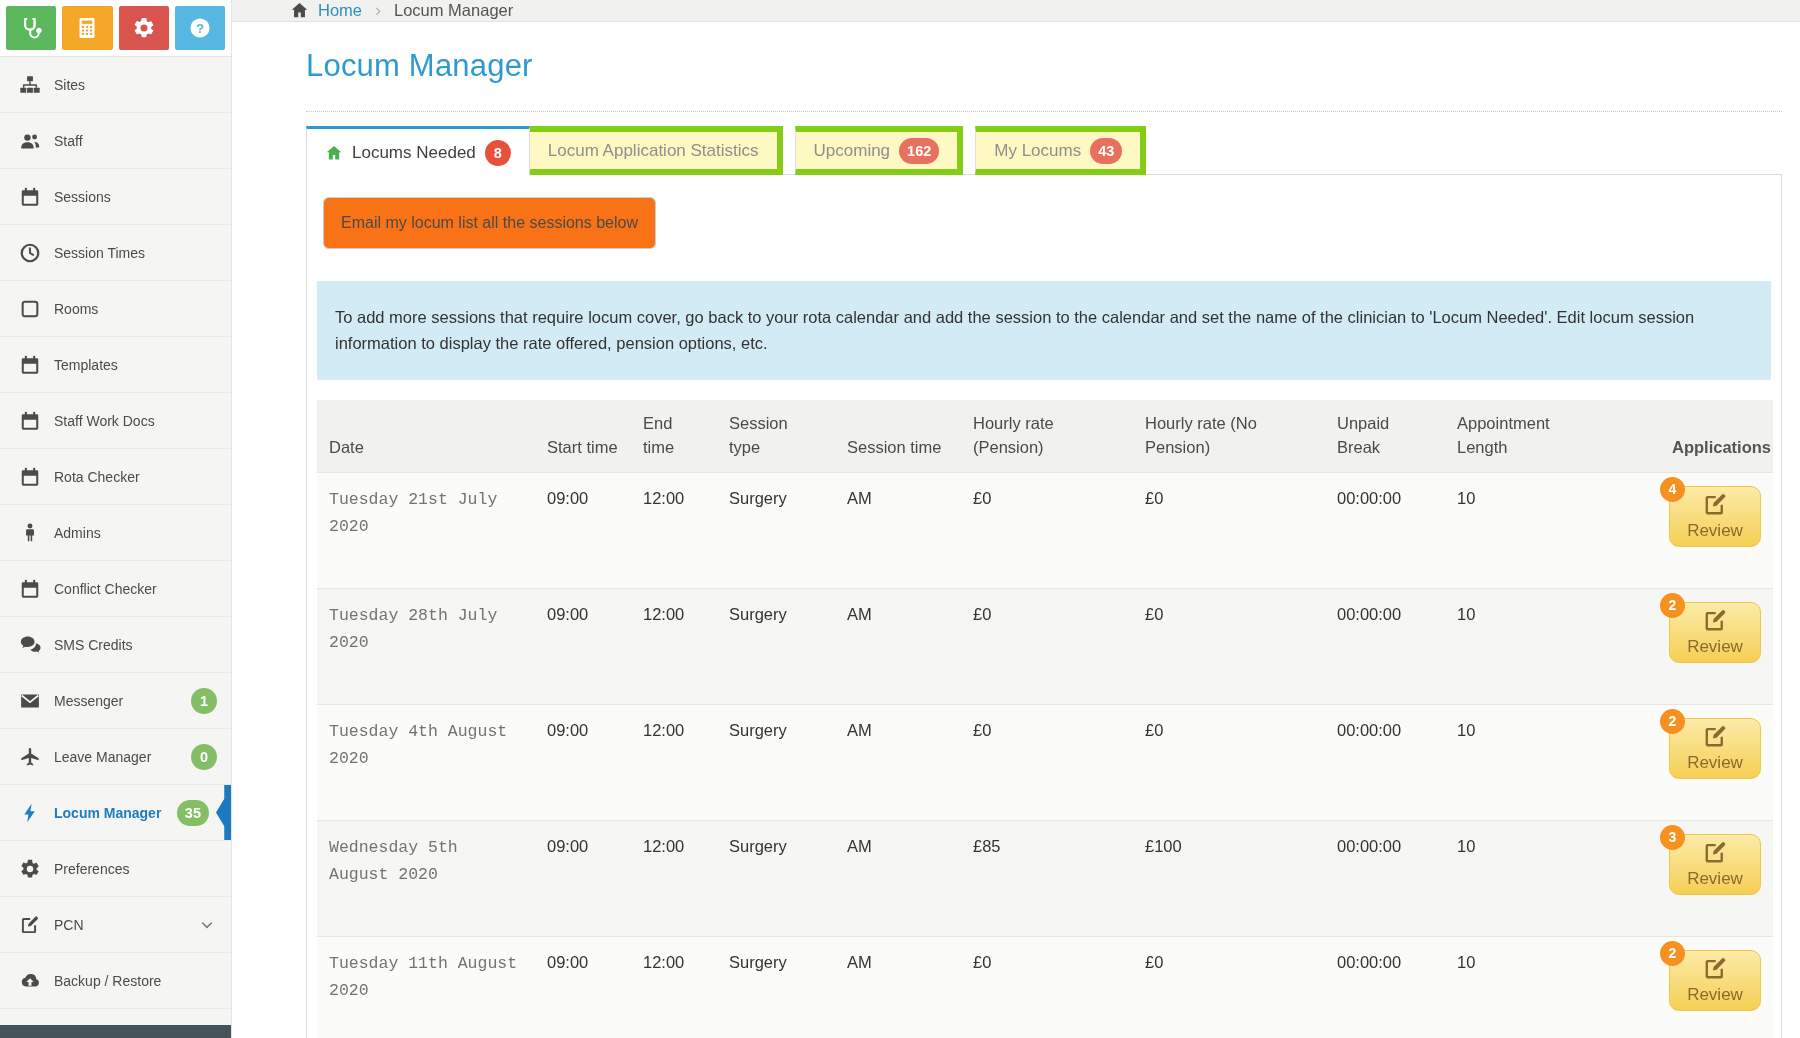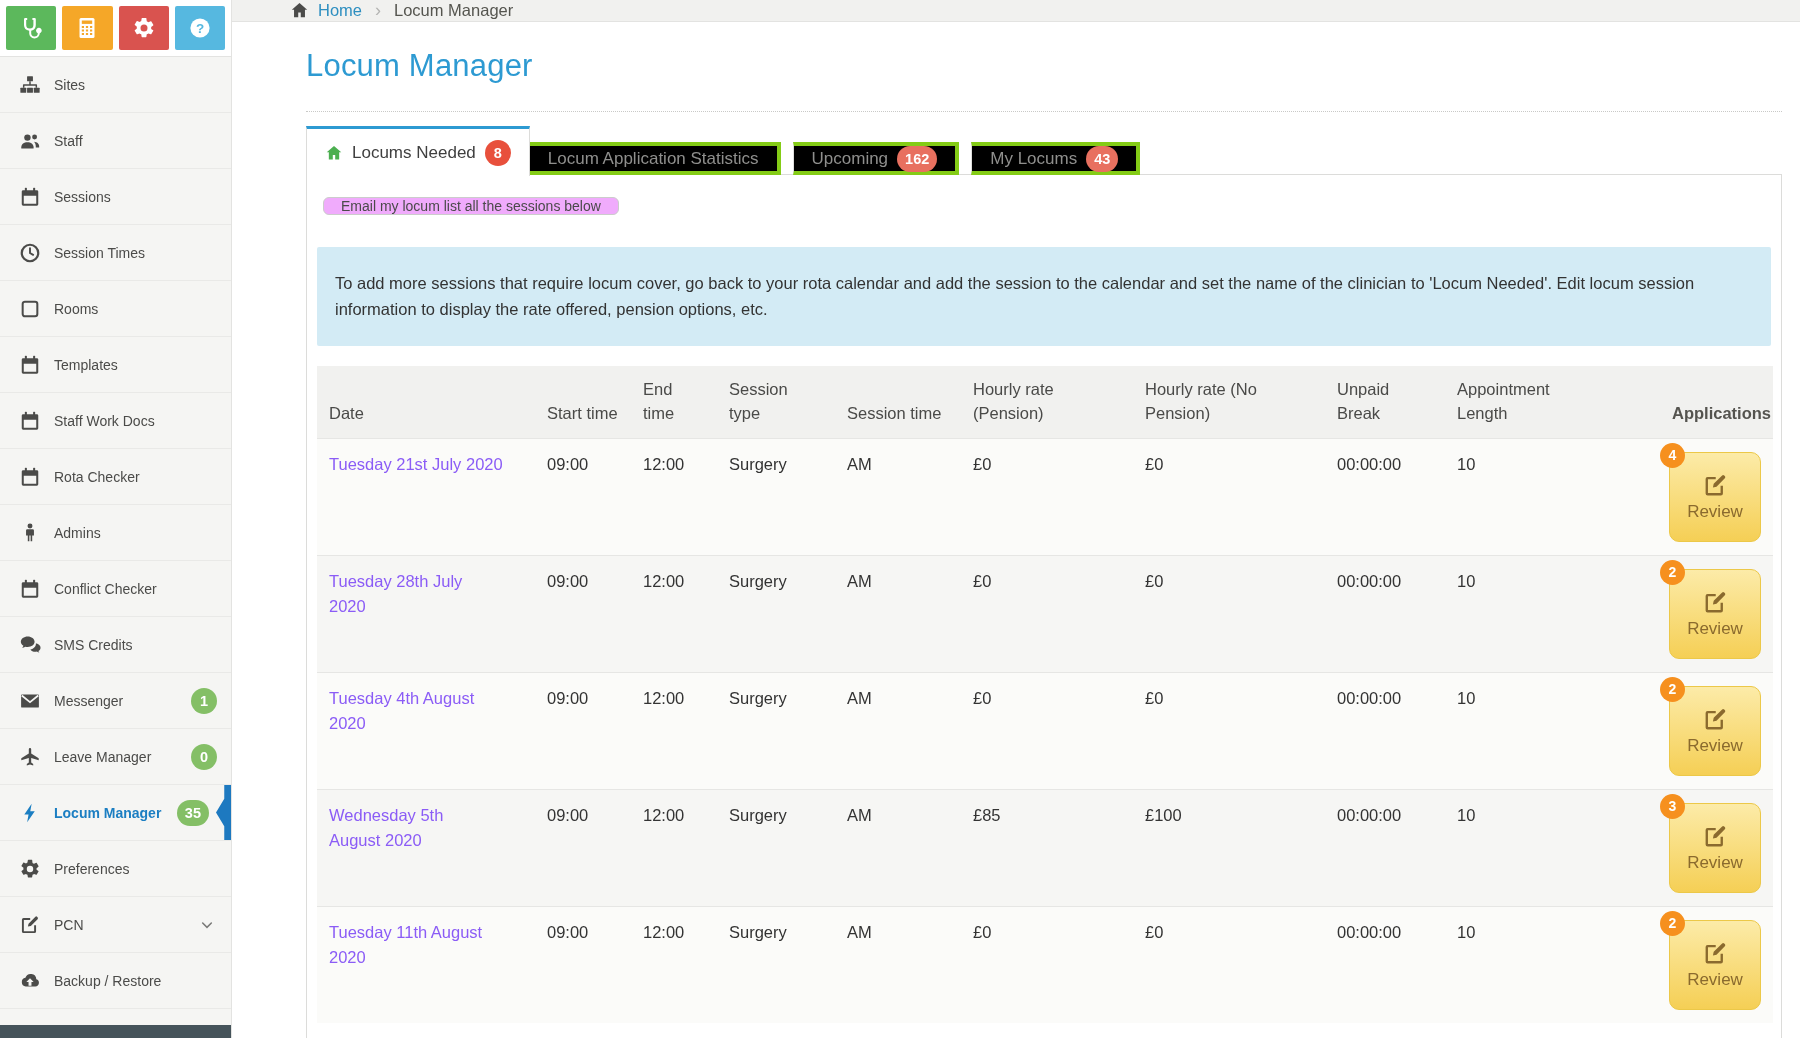--- a/index.html
+++ b/index.html
@@ -40,57 +40,57 @@
   .crumb-home-icon { width:19px; height:19px; color:#4b4b49; margin-right:9px; }
   .crumb-link { color:#2e8fc0; text-decoration:none; cursor:pointer; }
   .crumb-sep { color:#b4b4b2; margin:0 13px; font-size:18px; }
   .crumb-current { color:#55554f; }
 
   .content { padding:26px 18px 0 74px; background:#fff; flex:1; }
   .page-title { color:#2d9ad2; font-size:31px; font-weight:400; letter-spacing:0.2px; }
   .dotted-sep { border-top:1px dotted #c9c9c7; margin-top:27px; }
 
   .tabs { display:flex; margin-top:14px; align-items:flex-end; }
-  .tab { height:33px; padding:0 18px; display:flex; align-items:center; gap:9px;
-         font-size:17px; cursor:pointer; background:#000000; border:4px solid #84cc16;
+  .tab { height:49px; padding:0 18px; display:flex; align-items:center; gap:9px;
+         font-size:17px; cursor:pointer; background:#fef9c3; border:6px solid #84cc16;
          color:#8f8f8d; }
   .tab + .tab { border-left:none; }
   .tab.gap { margin-left:12px; border-left:1px solid #dfdfdd; }
   .tab.active { background:#fff; border:1px solid #dcdcda; border-bottom:none;
                 border-top:3px solid #2d9ad2; color:#3f3f3f; height:50px; margin-bottom:-1px;
                 position:relative; z-index:2; }
   .tab-icon { width:18px; height:18px; color:#4caf50; display:none; }
   .tab.has-icon .tab-icon { display:block; }
   .tab-badge { min-width:26px; height:26px; padding:0 8px; border-radius:13px; display:none;
                align-items:center; justify-content:center; color:#fff; font-size:14.5px;
                font-weight:bold; }
   .tab.has-badge .tab-badge { display:flex; }
 
   .panel { border:1px solid #dcdcda; margin-top:-1px; background:#fff;
            padding:22px 10px 60px 10px; min-height:1200px; }
-  .email-btn { background:#f0abfc; border:1px solid #cccccc; border-radius:6px;
-               padding:0 17px; font-size:14px; color:#4a4a4a; cursor:pointer;
+  .email-btn { background:#f97316; border:1px solid #cccccc; border-radius:6px;
+               padding:16px 17px; font-size:16px; color:#4a4a4a; cursor:pointer;
                margin-left:6px; font-family:inherit; }
   .notice { background:#d3ebf5; margin-top:32px; padding:24px 18px; font-size:16.5px;
             color:#333; line-height:1.55; border-radius:2px; }
 
   
   table.sessions { width:100%; border-collapse:collapse; table-layout:fixed;
                    margin-top:20px; font-size:16.5px; }
   table.sessions th { background:#f1f1ef; text-align:left; font-weight:400; color:#4a4a48;
                       padding:12px; vertical-align:bottom; line-height:1.45; height:70px; }
   table.sessions th.c-apps { text-align:right; padding-right:2px; font-weight:bold; color:#55544f; }
   table.sessions td { vertical-align:top; padding:13px 12px; border-top:1px solid #e6e6e4;
                       color:#333; height:116px; line-height:1.5; }
   tbody tr:nth-child(odd)  { background:#fbfbf9; }
   tbody tr:nth-child(even) { background:#f6f6f4; }
-  .date-link { color:#8b5cf6; text-decoration:none; cursor:pointer; white-space:pre-line; }
+  .date-link { color:#737373; text-decoration:none; cursor:pointer; white-space:pre-line;font-family:Liberation Mono, monospace; }
   td.c-apps { text-align:right; padding-right:30px; padding-top:16px; }
   .review-wrap { display:inline-block; position:relative; }
-  .review-btn { width:92px; height:90px; border-radius:10px; cursor:pointer;
+  .review-btn { width:92px; height:61px; border-radius:10px; cursor:pointer;
                 background:linear-gradient(#fceba8,#f5cf55); border:1px solid #ecc848;
                 display:flex; flex-direction:column; align-items:center; justify-content:center;
                 gap:3px; color:#8a6a2e; font-size:17px; font-family:inherit; }
   .review-icon { width:27px; height:27px; color:#8a6a2e; }
   .apps-badge { position:absolute; top:-9px; left:-9px; width:25px; height:25px; z-index:3;
                 border-radius:50%; background:#f6901e; color:#fff; font-size:14px;
                 font-weight:bold; display:flex; align-items:center; justify-content:center; }
   .icon svg { width:100%; height:100%; display:block; }
 </style>
 </head>

